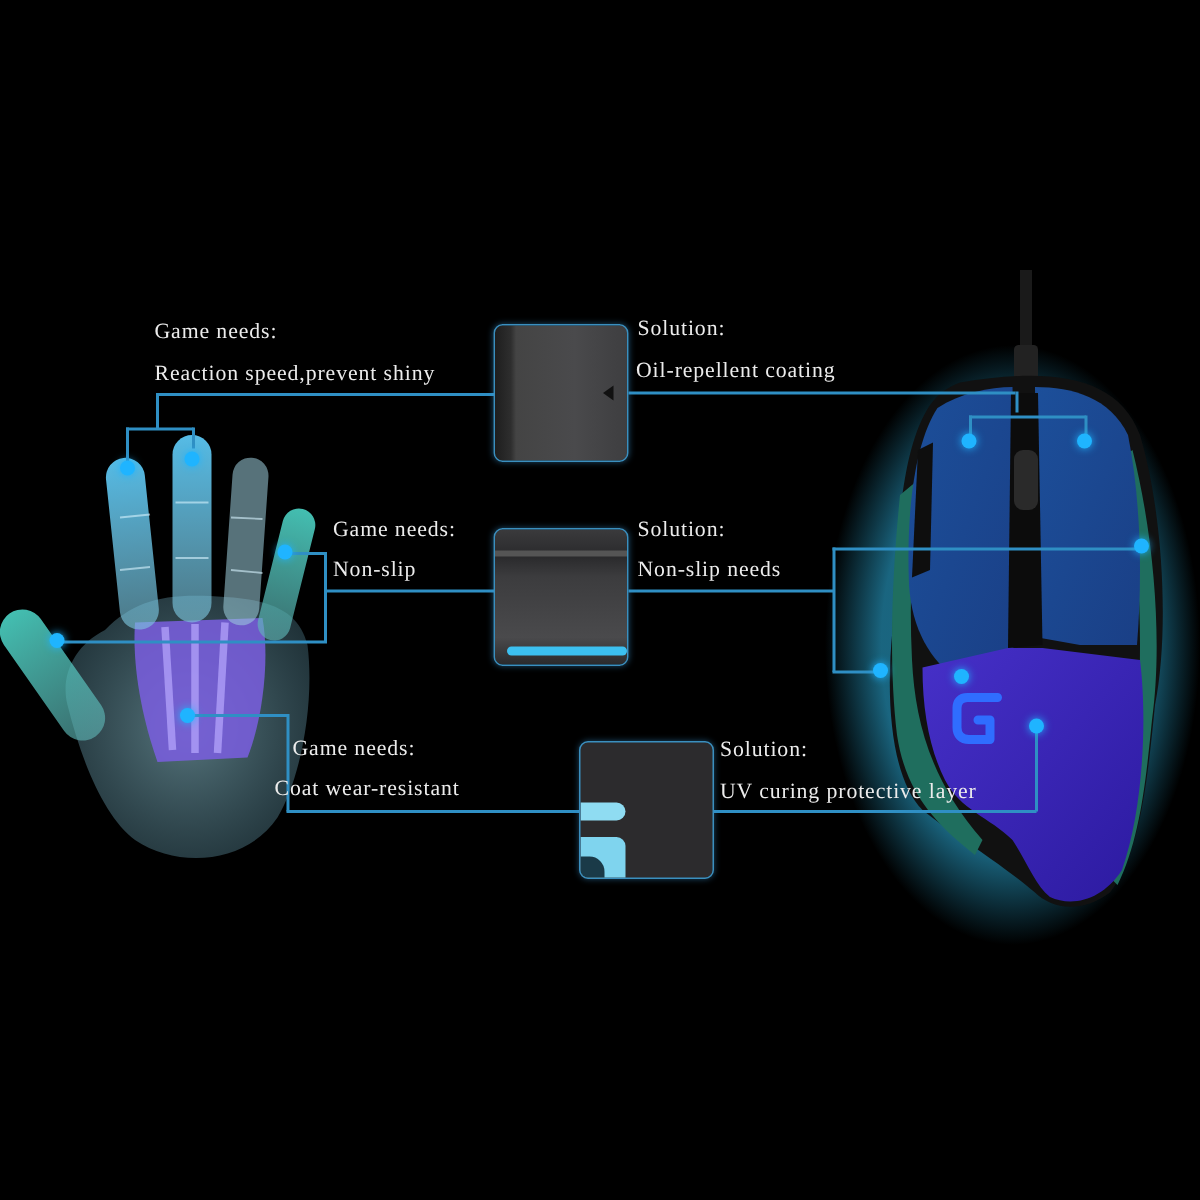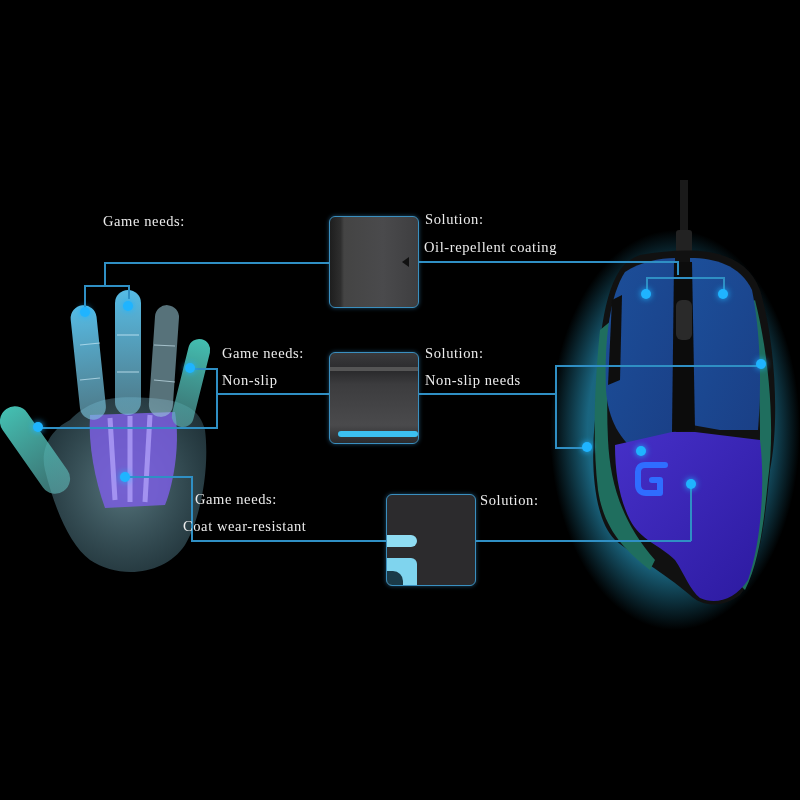--- a/index.html
+++ b/index.html
@@ -141,25 +141,27 @@
     <div style="position:absolute; left:0; top:14px; width:88px; height:4px; background:#555;"></div>
     <div style="position:absolute; left:8px; bottom:6px; width:80px; height:6px; background:#3cc0f0; border-radius:3px;"></div>
   </div>
   <div class="thumb" style="left:386px; top:494px; width:88px; height:90px; background:#2c2b2d;">
     <div style="position:absolute; left:0; top:40px; width:30px; height:12px; background:#8fdcf2; border-radius:0 6px 6px 0;"></div>
     <div style="position:absolute; left:0; top:63px; width:30px; height:30px; background:#7fd4ee; border-radius:0 6px 0 0;"></div>
     <div style="position:absolute; left:0; top:76px; width:16px; height:16px; background:#1a3a48; border-radius:0 10px 0 0;"></div>
   </div>
 
   <div class="txt" style="left:103px; top:213px;">Game needs:</div>
+  <div class="txt" style="left:103px; top:241px;">Reaction speed,prevent shiny</div>
   <div class="txt" style="left:425px; top:211px;">Solution:</div>
   <div class="txt" style="left:424px; top:239px;">Oil-repellent coating</div>
 
   <div class="txt" style="left:222px; top:345px;">Game needs:</div>
   <div class="txt" style="left:222px; top:372px;">Non-slip</div>
   <div class="txt" style="left:425px; top:345px;">Solution:</div>
   <div class="txt" style="left:425px; top:372px;">Non-slip needs</div>
 
   <div class="txt" style="left:195px; top:491px;">Game needs:</div>
   <div class="txt" style="left:183px; top:518px;">Coat wear-resistant</div>
   <div class="txt" style="left:480px; top:492px;">Solution:</div>
+  <div class="txt" style="left:480px; top:520px;">UV curing protective layer</div>
 
 </div>
 
 </body></html>

